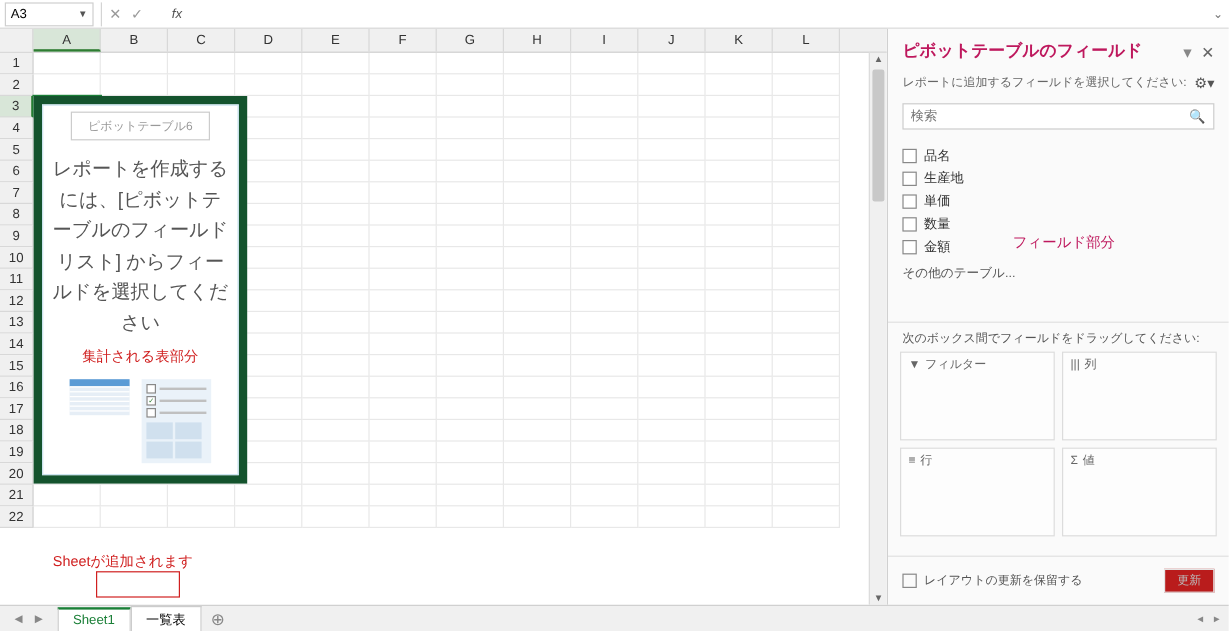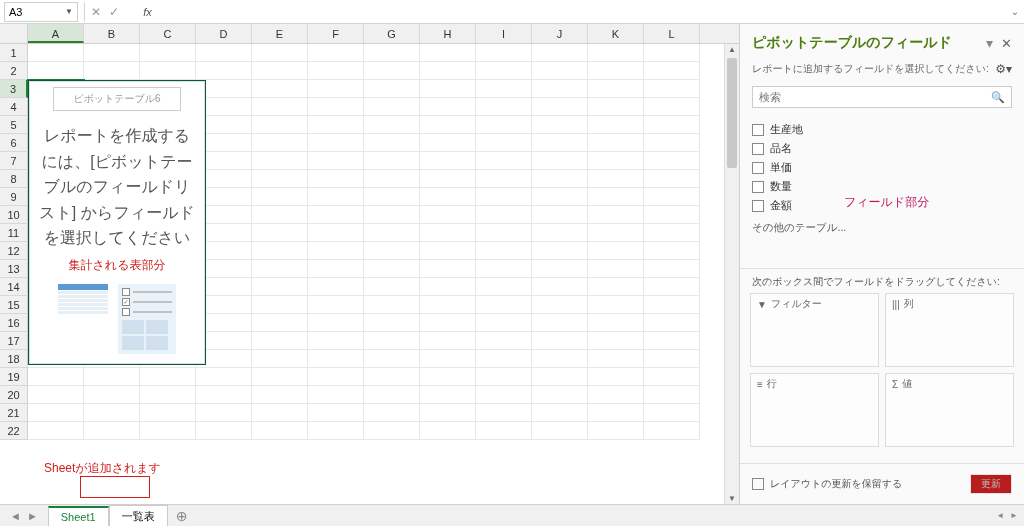--- a/index.html
+++ b/index.html
@@ -23,41 +23,41 @@
   .rows { flex: 1; overflow: hidden; position: relative; }
   .row { display: flex; height: 18px; }
   .row-h { width: 28px; text-align: center; font-size: 11px; color: #333; background: #f0f0f0; border-right: 1px solid #d0d0d0; border-bottom: 1px solid #d8d8d8; line-height: 18px; }
   .row-h.sel { background: #d8e6d8; border-right: 2px solid #2e7d32; }
   .cell { width: 56px; border-right: 1px solid #e8e8e8; border-bottom: 1px solid #e8e8e8; }
   .cell.active { outline: 2px solid #1a7f37; outline-offset: -1px; }
   .vscroll { position: absolute; right: 0; top: 20px; bottom: 0; width: 15px; background: #f0f0f0; border-left: 1px solid #dcdcdc; }
   .vscroll .thumb { position: absolute; left: 2px; right: 2px; top: 14px; height: 110px; background: #c8c8c8; border-radius: 2px; }
   .vscroll .arr { position: absolute; left: 0; right: 0; text-align: center; font-size: 8px; color: #666; }
 
-  .placeholder-box { position: absolute; left: 28px; top: 132px; width: 178px; border: 1px solid #14532d; background: #fff; z-index: 2; box-shadow: inset 0 0 0 1px #dceaf2; }
+  .placeholder-box { position: absolute; left: 28px; top: 132px; width: 178px; border: 7px solid #14532d; background: #fff; z-index: 2; box-shadow: inset 0 0 0 1px #dceaf2; }
   .placeholder-box:before { content:""; position:absolute; inset:0; border:1px solid #cde5f0; pointer-events:none; }
   .pt-title { font-size: 10px; text-align: center; padding: 4px 0; color: #999; border: 1px solid #ccc; margin: 6px 24px; }
   .pt-text { font-size: 16px; color: #555; text-align: center; padding: 6px 8px 4px; line-height: 1.6; }
   .pt-illus { display: flex; justify-content: center; gap: 10px; padding: 6px 0 10px; }
   .illus-table { width: 50px; }
   .illus-table .hdr { height: 6px; background: #5b9bd5; }
   .illus-table .rw { height: 4px; background: #e6eef6; border-top: 1px solid #fff; }
   .illus-fields { width: 58px; background: #eaf2f9; padding: 4px; }
   .illus-fields .chk { display: flex; align-items: center; gap: 3px; margin-bottom: 2px; }
   .illus-fields .chk .box { width: 8px; height: 8px; border: 1px solid #888; background: #fff; display:flex; align-items:center; justify-content:center; font-size:6px; color:#2e7d32;}
   .illus-fields .chk .line { flex: 1; height: 2px; background: #c0c0c0; }
   .illus-fields .quad { display: flex; flex-wrap: wrap; gap: 2px; margin-top: 4px; }
   .illus-fields .quad div { width: 22px; height: 14px; background: #d0e0ee; }
   .anno2 { position: absolute; left: 44px; top: 460px; font-size: 12px; color: #d02020; z-index: 3; }
   .anno3 { position: absolute; left: 844px; top: 194px; font-size: 12px; color: #be185d; z-index: 6; }
   .red-box { position: absolute; left: 80px; top: 476px; width: 70px; height: 22px; border: 1.5px solid #d02020; z-index: 10; pointer-events:none; }
 
   .side-panel { width: 285px; border-left: 1px solid #d0d0d0; background: #fafafa; display: flex; flex-direction: column; font-size: 11px; color: #333; }
   .sp-head { display: flex; align-items: center; padding: 10px 12px 6px; }
-  .sp-title { font-size: 14px; color: #4d7c0f; font-weight: 600; flex: 1; }
+  .sp-title { font-size: 14px; color: #be185d; font-weight: 600; flex: 1; }
   .sp-dash { color: #888; margin-right: 8px; font-size: 14px; }
   .sp-close { color: #666; font-size: 13px; cursor: pointer; }
   .sp-sub { padding: 4px 12px; font-size: 10px; color: #666; display: flex; align-items: center; }
   .sp-gear { margin-left: auto; font-size: 12px; color: #555; }
   .sp-search { margin: 6px 12px; display: flex; align-items: center; border: 1px solid #ccc; background: #fff; padding: 2px 6px; height: 22px; }
   .sp-search input { flex: 1; border: none; outline: none; font-size: 11px; }
   .sp-search .mag { color: #777; font-size: 11px; }
   .sp-fields { padding: 6px 12px 2px; flex: 0 0 auto; }
   .sp-field { display: flex; align-items: center; gap: 6px; padding: 2px 0; font-size: 11px; }
   .sp-field .cb { width: 12px; height: 12px; border: 1px solid #888; background: #fff; }
@@ -500,25 +500,25 @@
       <span>レポートに追加するフィールドを選択してください:</span>
       <span class="sp-gear">⚙▾</span>
     </div>
     <div class="sp-search">
       <input placeholder="検索" style="">
       <span class="mag">🔍</span>
     </div>
     <div class="sp-fields">
       <div class="sp-field">
           <div class="cb"></div>
-          <span>生産地</span>
+          <span>品名</span>
         </div>
       <div class="sp-field">
           <div class="cb"></div>
-          <span>品名</span>
+          <span>生産地</span>
         </div>
       <div class="sp-field">
           <div class="cb"></div>
           <span>単価</span>
         </div>
       <div class="sp-field">
           <div class="cb"></div>
           <span>数量</span>
         </div>
       <div class="sp-field">

